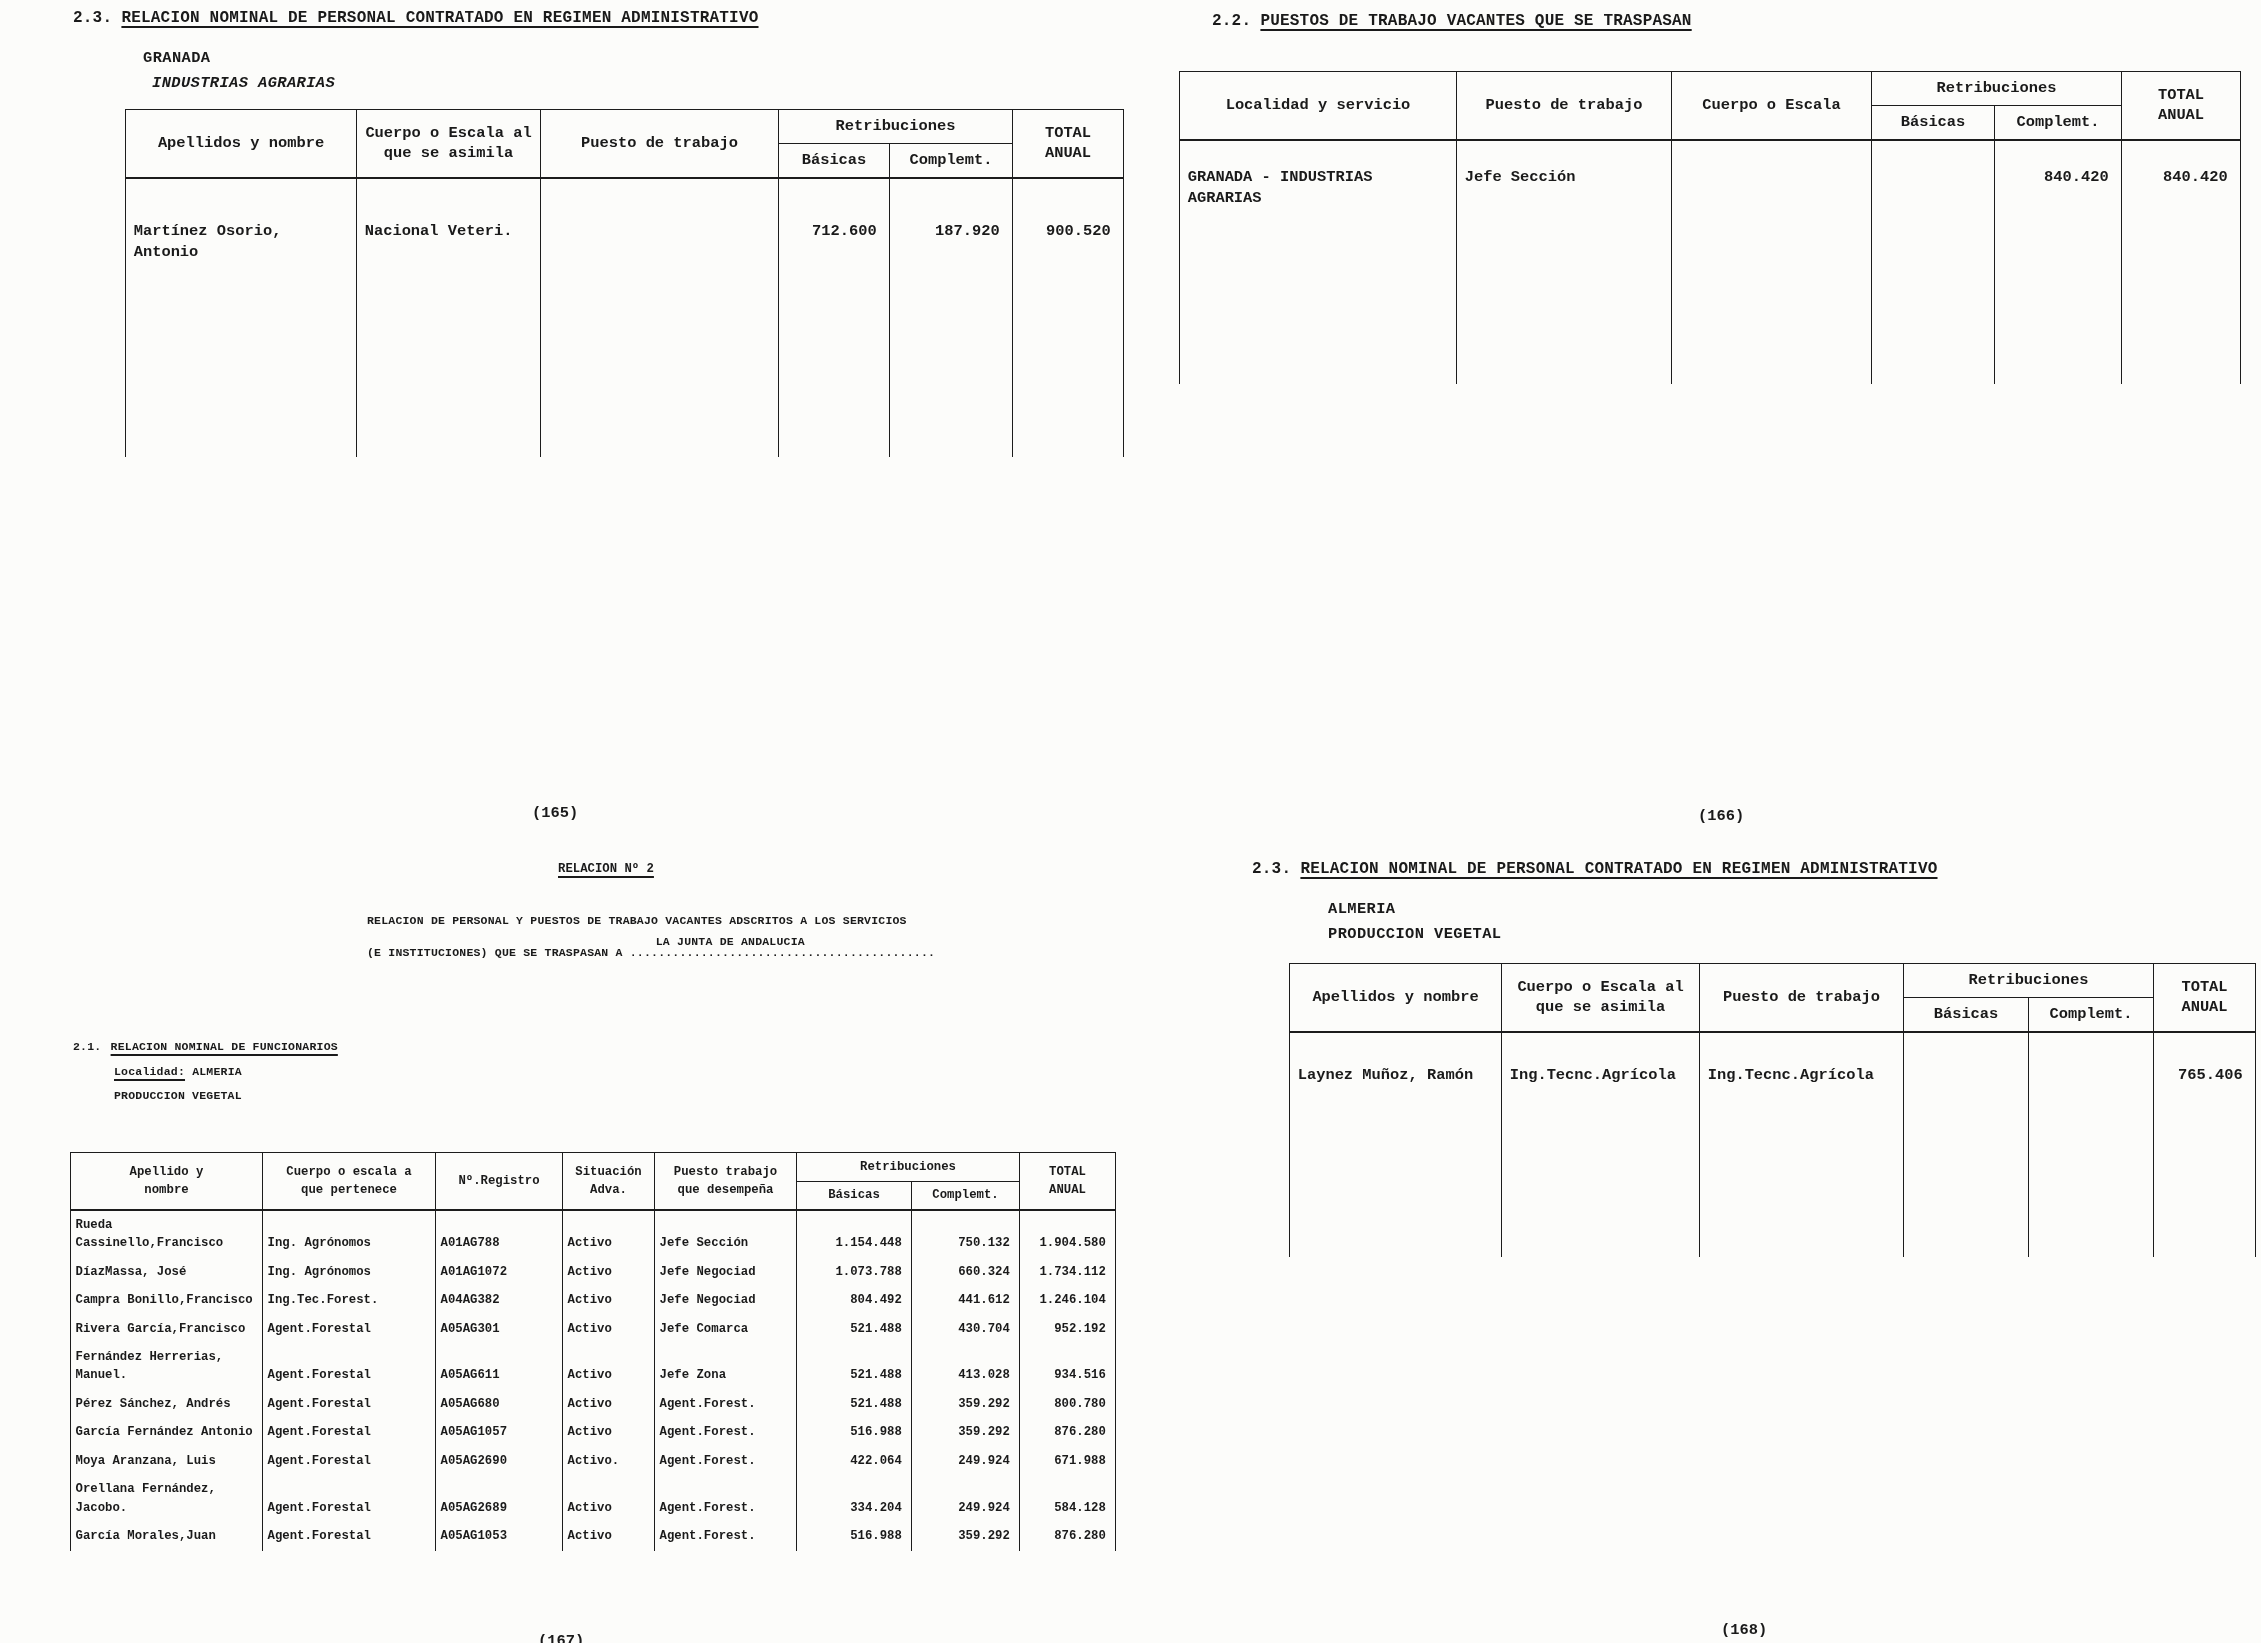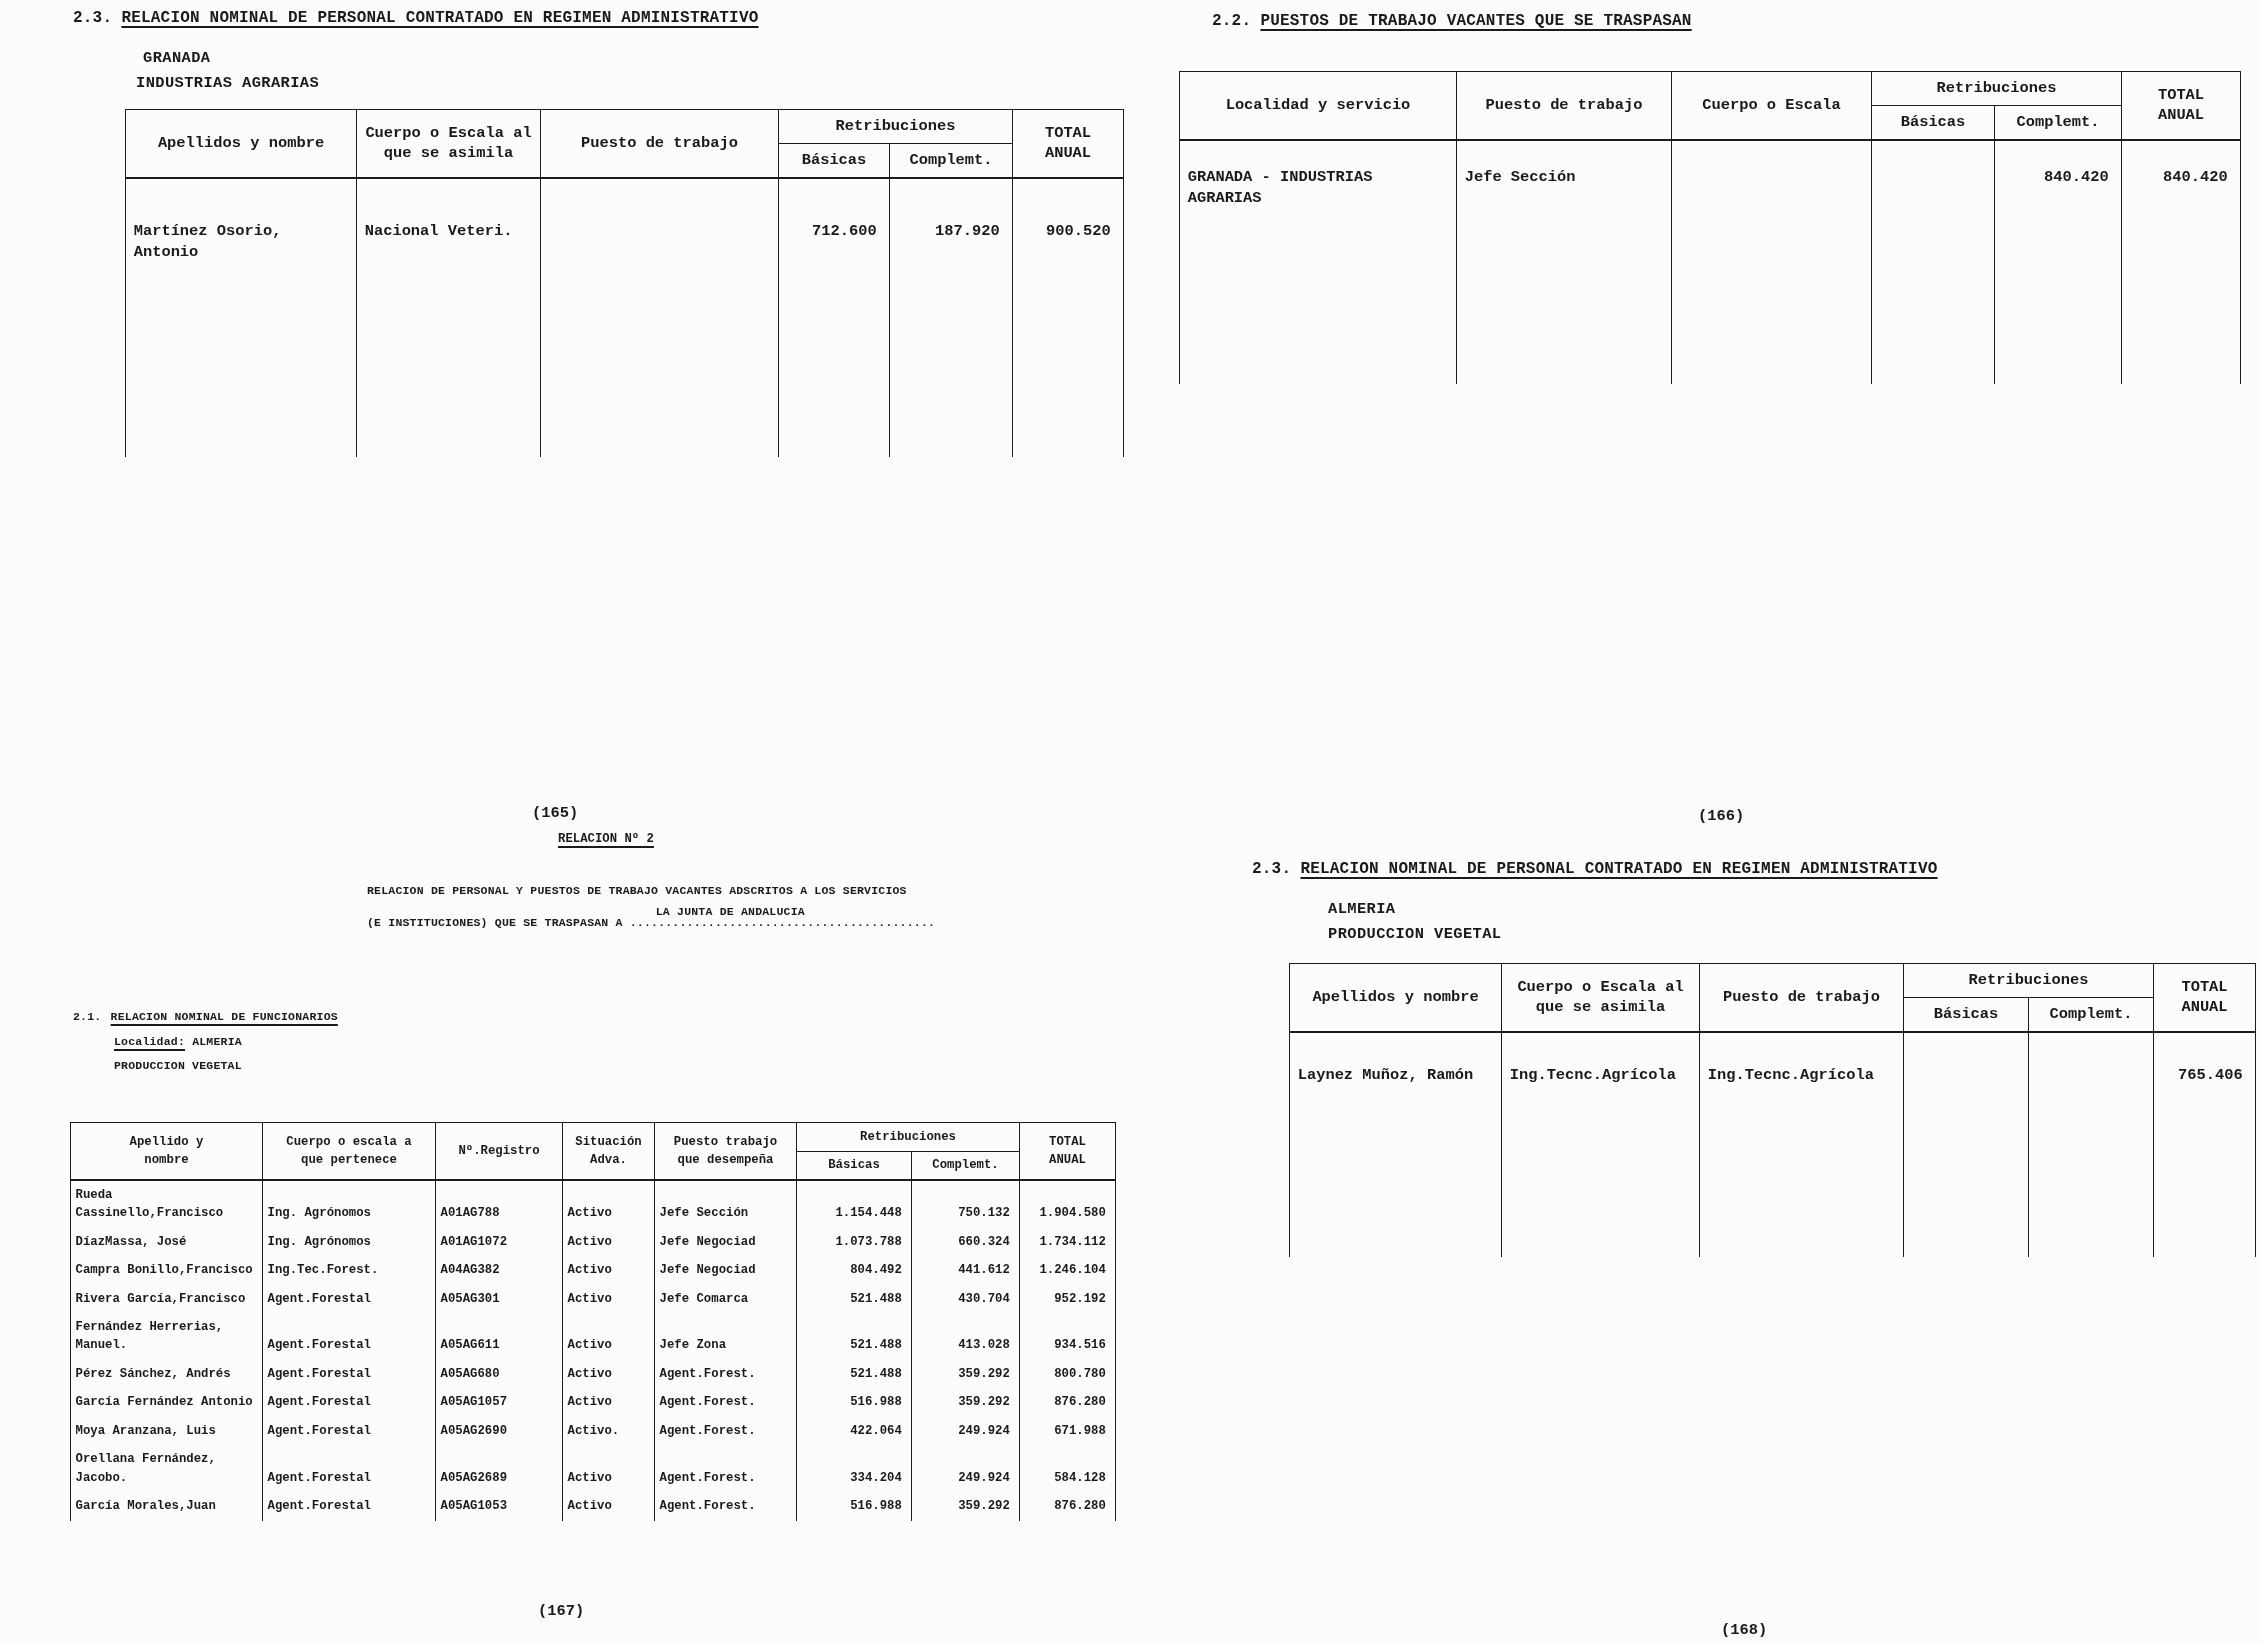--- a/index.html
+++ b/index.html
@@ -65,21 +65,21 @@
   .fill-above{ position:absolute; left:26px; bottom:11.5px; white-space:nowrap; }
 </style>
 </head>
 <body>
 
 <section class="abs" style="left:0;top:0;width:1130px;height:822px;">
   <h2 class="abs heading" style="left:73px;top:9.2px;">
     <span class="hnum">2.3.</span><span class="u">RELACION NOMINAL DE PERSONAL CONTRATADO EN REGIMEN ADMINISTRATIVO</span>
   </h2>
   <div class="abs loc" style="left:131px;top:49px;">GRANADA</div>
-  <div class="abs loc" style="left:124px;top:74px;">INDUSTRIAS AGRARIAS</div>
+  <div class="abs loc" style="left:140px;top:74px;font-style:italic;">INDUSTRIAS AGRARIAS</div>
 
   <table class="abs tbl tbl-big t165" style="left:125px;top:109px;">
     <colgroup>
       <col style="width:231px">
         <col style="width:184px">
         <col style="width:238px">
       <col style="width:111px">
         <col style="width:123px">
         <col style="width:111px">
     </colgroup>
@@ -169,21 +169,21 @@
           <td></td>
           <td></td>
           <td></td>
         </tr>
     </tbody>
   </table>
 
   <div class="abs folio" style="left:567px;top:787px;">(166)</div>
 </section>
 
-<section class="abs" style="left:0;top:792px;width:1130px;height:822px;">
+<section class="abs" style="left:0;top:822px;width:1130px;height:822px;">
   <h3 class="abs rel-title u" style="left:558px;top:40px;">RELACION Nº 2</h3>
 
   <div class="abs bl-small" style="left:367px;top:92px;">RELACION DE PERSONAL Y PUESTOS DE TRABAJO VACANTES ADSCRITOS A LOS SERVICIOS</div>
   <div class="abs bl-small" style="left:367px;top:124px;">
     <span>(E INSTITUCIONES) QUE SE TRASPASAN A </span><span class="fill-wrap"><span class="fill-above">LA JUNTA DE ANDALUCIA</span><span>...........................................</span></span>
   </div>
 
   <h2 class="abs heading bl-small" style="left:73px;top:218px;">
     <span class="hnum">2.1.</span><span class="u">RELACION NOMINAL DE FUNCIONARIOS</span>
   </h2>

